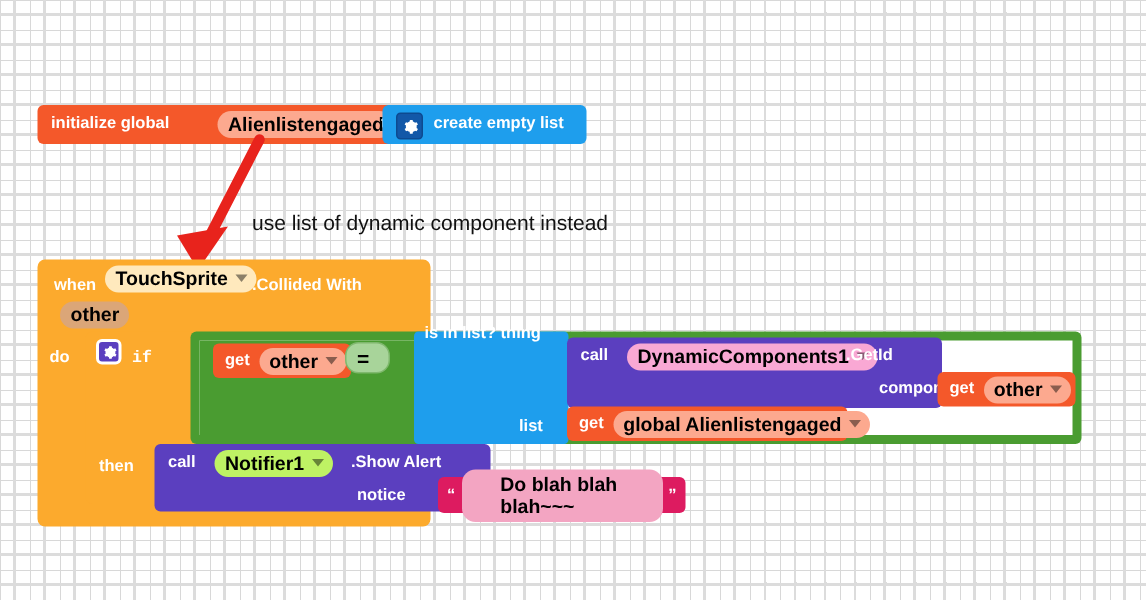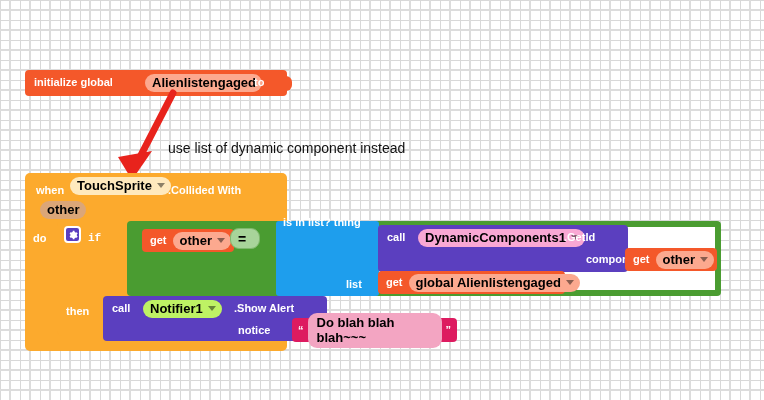--- a/index.html
+++ b/index.html
@@ -80,39 +80,47 @@
 
   
   #eq-drop{left:230px;top:228px;height:21px;background:#a8d49a;border:1px solid #7fb86d;border-radius:9px;display:flex;align-items:center;gap:6px;padding:0 7px;}
 
   
   #purple-getid{left:378px;top:225px;width:250px;height:47px;background:#5b3fbf;border-radius:4px;}
   #purple-notifier{left:103px;top:296px;width:224px;height:45px;background:#5b3fbf;border-radius:4px;}
 
   
   #pink-block{left:292px;top:318px;width:165px;height:24px;background:#dd1b60;border-radius:4px;display:flex;align-items:center;gap:4px;padding:0 6px;}
-  .pink-field{background:#f3a5c2;border-radius:9px;padding:2px 9px 3px;font-size:13px;font-weight:bold;color:#000;}
+  .pink-field{background:#f3a5c2;border-radius:9px;padding:2px 26px 3px;font-size:13px;font-weight:bold;color:#000;}
   .quote{color:#fff;font-size:11px;font-weight:bold;}
 </style>
 </head>
 <body>
 
 <div class="grid-layer"></div>
 
 <div class="canvas">
 
   <div class="blk" id="init-block">
     <div style="position:absolute;left:9px;top:7px;" class="lbl">initialize global</div>
     <div class="field get-field" style="position:absolute;left:120px;top:4px;background:#fca98f;border-radius:9px;">
       <span>Alienlistengaged</span>
     </div>
     <div style="position:absolute;left:229px;top:7px;" class="lbl">to</div>
   </div>
   <div class="blk" id="init-plug"></div>
 
+  <div class="blk" id="create-list">
+    <div class="gear" style="position:absolute;left:9px;top:5px;background:#1258a8;border:1px solid #0d4a90;">
+      <svg width="11" height="11" viewBox="0 0 24 24" aria-hidden="true">
+        <path fill="#ffffff" d="M12 8a4 4 0 100 8 4 4 0 000-8zm9.4 4c0-.6-.1-1.2-.2-1.8l2-1.5-2-3.4-2.3 1a7.7 7.7 0 00-3-1.8L15.5 2h-4l-.4 2.5c-1.1.3-2.1.9-3 1.7l-2.3-.9-2 3.4 2 1.5c-.1.6-.2 1.2-.2 1.8s.1 1.2.2 1.8l-2 1.5 2 3.4 2.3-1c.9.8 1.9 1.4 3 1.7l.4 2.6h4l.4-2.6c1.1-.3 2.1-.9 3-1.7l2.3 1 2-3.4-2-1.5c.1-.6.2-1.2.2-1.8z"></path>
+      </svg>
+    </div>
+    <div style="position:absolute;left:34px;top:7px;" class="lbl">create empty list</div>
+  </div>
 
   <svg id="arrow" width="120" height="105">
     <line x1="73" y1="8" x2="40" y2="72" stroke="#e8231c" stroke-width="7" stroke-linecap="round"></line>
     <polygon points="18,72 52,66 32,95" fill="#e8231c"></polygon>
   </svg>
 
   <div id="annotation">use list of dynamic component instead</div>
 
   <div class="blk" id="when-block"></div>
   <div class="blk" id="if-inner-notch"></div>

